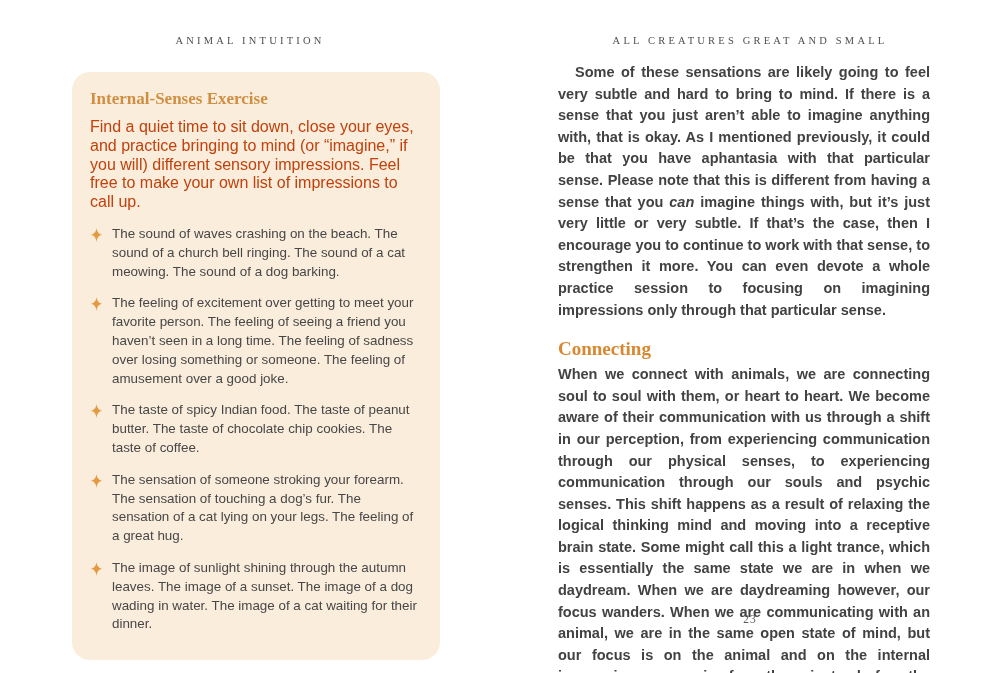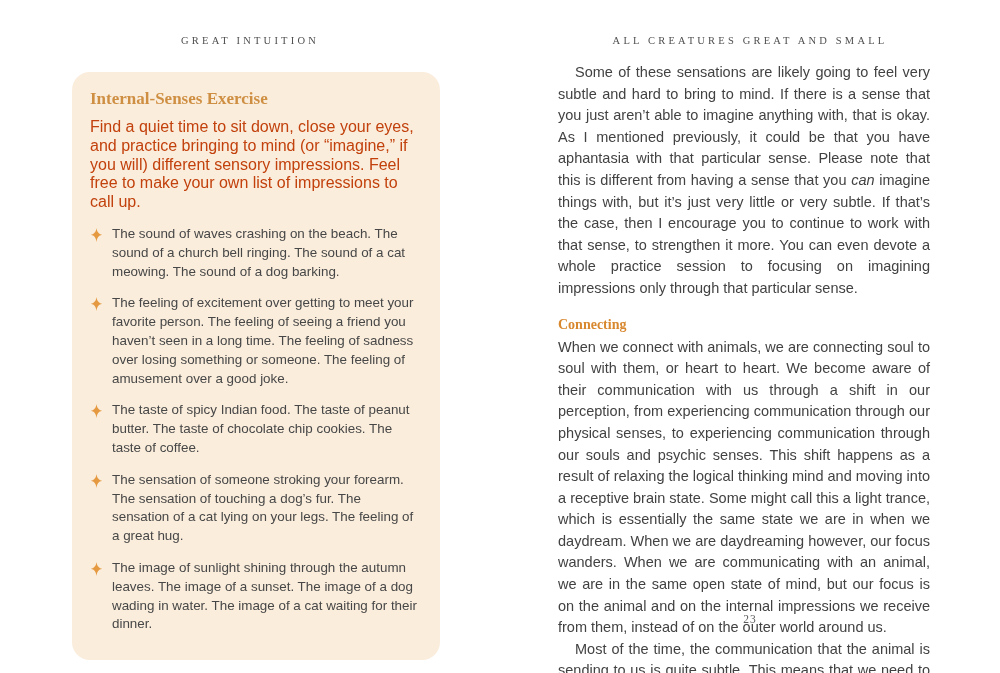--- a/index.html
+++ b/index.html
@@ -70,27 +70,28 @@
   .text-col {
     margin: 16px 70px 0 58px;
     width: 372px;
     text-align: justify;
   }
   .para {
     font-size: 14.5px;
     line-height: 21.6px;
     margin: 0;
     color: #424242;
+    font-weight: bold;
   }
   .para.indent { text-indent: 17px; }
   .para em { font-style: italic; }
   .section-heading {
     font-family: "Liberation Serif", serif;
     font-weight: 700;
-    font-size: 14px;
+    font-size: 19px;
     color: #d8882f;
     margin: 17px 0 4px 0;
     text-align: left;
   }
   
   .page-number {
     position: absolute;
     top: 613px;
     left: 0;
     width: 100%;
@@ -100,21 +101,21 @@
     letter-spacing: 1px;
     color: #5a5a5a;
   }
 </style>
 </head>
 <body>
 
 <div class="spread">
 
   <div class="page">
-    <div class="running-head">GREAT INTUITION</div>
+    <div class="running-head">ANIMAL INTUITION</div>
 
     <div class="exercise-box">
       <h2 class="box-title">Internal-Senses Exercise</h2>
       <p class="box-intro">Find a quiet time to sit down, close your eyes, and practice bringing to mind (or “imagine,” if you will) different sensory impressions. Feel free to make your own list of impressions to call up.</p>
 
       <div class="bullet-item">
         <span class="diamond">
           <svg viewBox="0 0 24 30" xmlns="http://www.w3.org/2000/svg">
               <path d="M12 1 C13.2 8.5 15.8 12 22.5 13.6 C15.8 15.2 13.2 18.7 12 27 C10.8 18.7 8.2 15.2 1.5 13.6 C8.2 12 10.8 8.5 12 1 Z" fill="#e59a42"></path>
             </svg>

